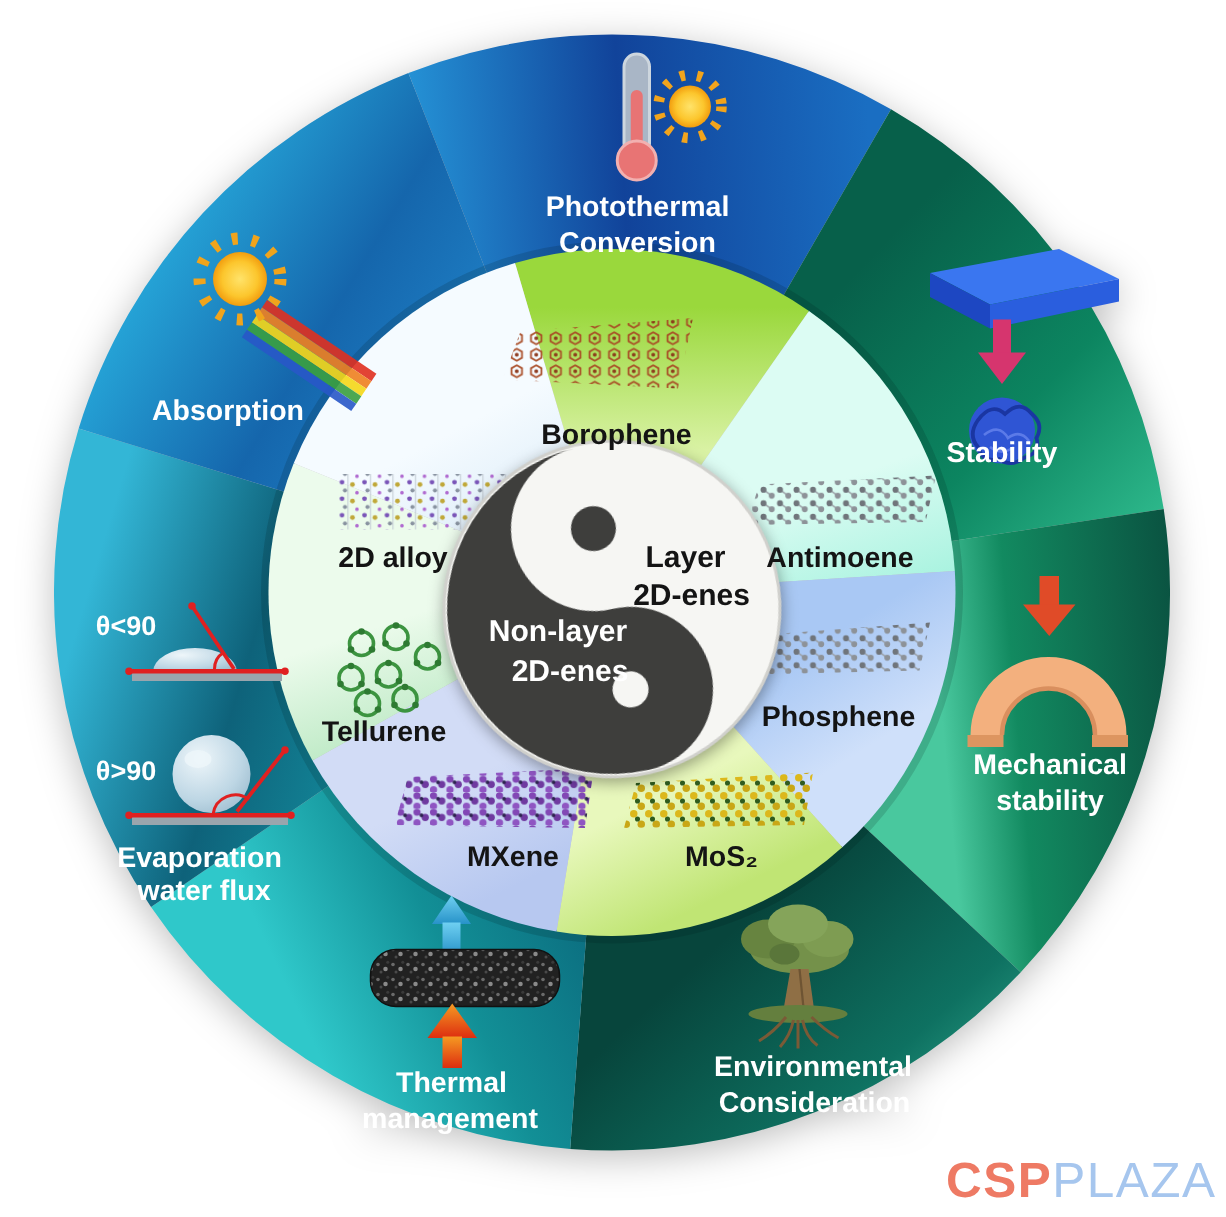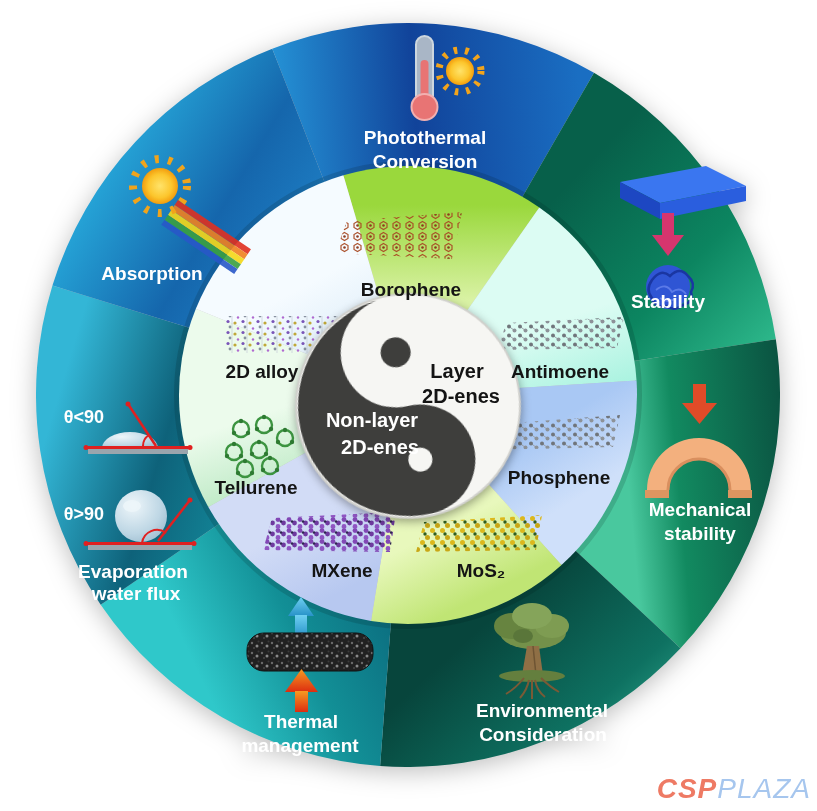--- a/index.html
+++ b/index.html
@@ -6,21 +6,21 @@
   body{background:#ffffff;}
   .stage{position:relative;width:817px;height:811px;background:#ffffff;overflow:hidden;
          font-family:"Liberation Sans","DejaVu Sans",sans-serif;}
   .stage svg{display:block;}
   text{font-family:"Liberation Sans","DejaVu Sans",sans-serif;}
   .outer-label{fill:#ffffff;font-size:19px;font-weight:700;text-anchor:middle;}
   .inner-label{fill:#141414;font-size:19px;font-weight:700;text-anchor:middle;}
   .theta-label{fill:#ffffff;font-size:18px;font-weight:700;text-anchor:middle;}
   .center-dark{fill:#141414;font-size:20px;font-weight:700;text-anchor:middle;}
   .center-light{fill:#ffffff;font-size:20px;font-weight:700;text-anchor:middle;}
-  .watermark{position:absolute;right:6px;bottom:8px;font-style:italic;font-size:28px;
+  .watermark{position:absolute;right:6px;bottom:8px;font-size:33px;
              line-height:1;letter-spacing:1px;white-space:nowrap;}
   .watermark .csp{font-weight:700;}
   .watermark .plaza{font-weight:400;}
 </style>
 </head>
 <body>
 
 <div class="stage">
 <svg id="diagram" width="817" height="811" viewBox="0 0 817 811" xmlns="http://www.w3.org/2000/svg">
   <defs id="dyn-defs">

